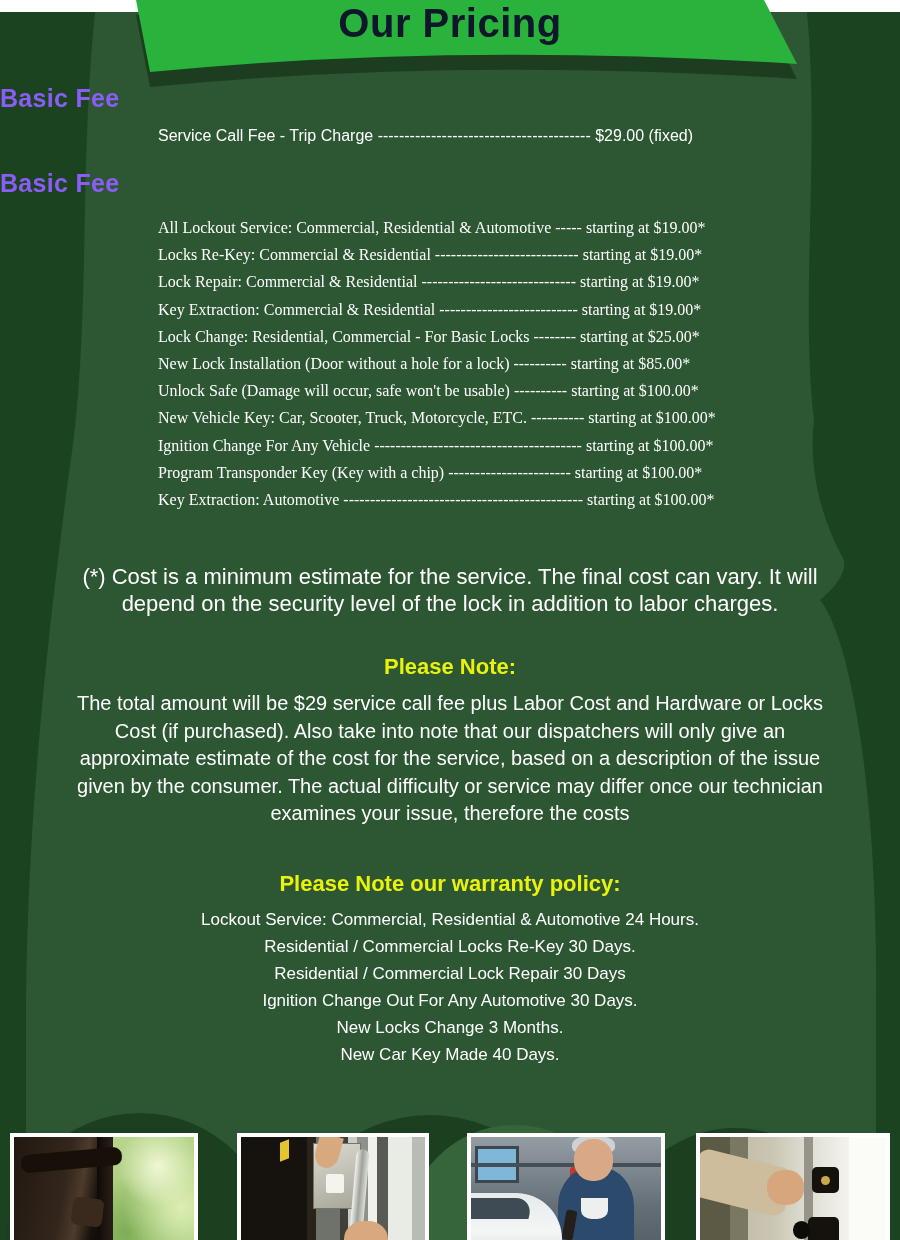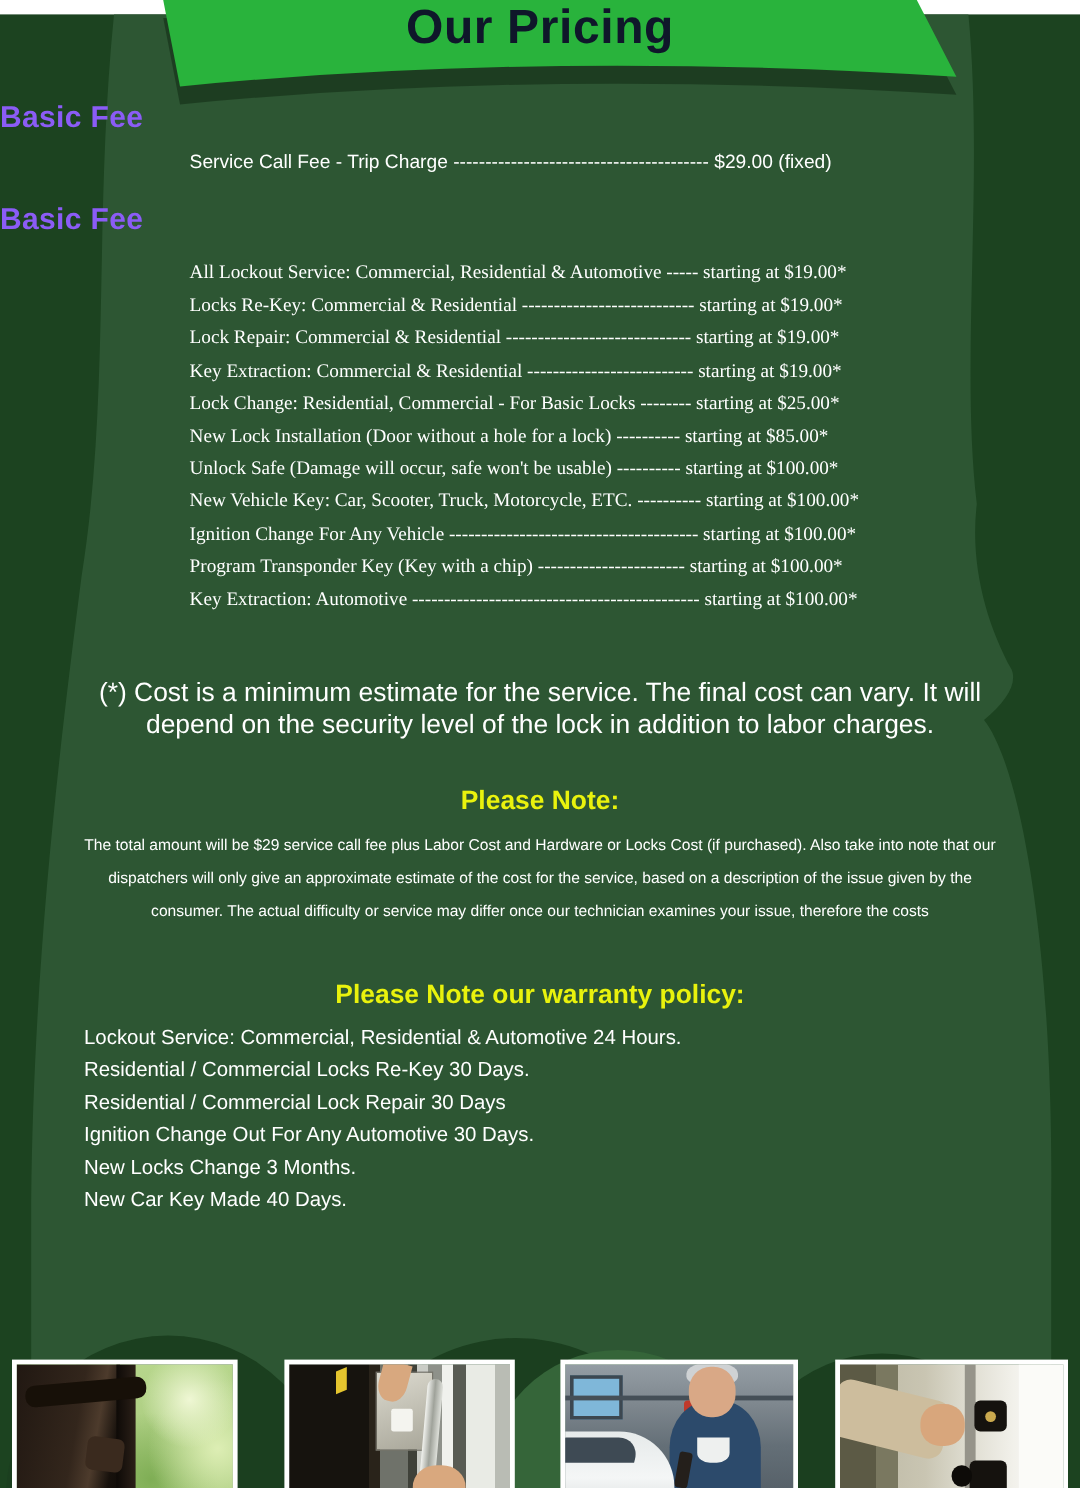--- a/index.html
+++ b/index.html
@@ -35,23 +35,23 @@
   .single-row{margin:12px 0 0 158px;width:620px;font-size:16px;line-height:21px;}
   .rows{margin:16px 0 0 158px;width:620px;font-family:Liberation Serif, serif;}
   .rows p{margin:0;font-size:16px;line-height:27.2px;white-space:nowrap;}
   .notes{margin:50px auto 0;width:750px;text-align:center;}
   .note{margin:0;font-size:22px;line-height:27px;}
   .note + .note{margin-top:26px;}
   .yellow-heading{
     margin:36px 0 0;text-align:center;color:#e9f20d;
     font-size:22px;font-weight:700;line-height:28px;
   }
-  .para{margin:9px auto 4px;width:768px;text-align:center;font-size:13px;line-height:27.5px;}
+  .para{margin:9px auto 4px;width:768px;text-align:center;font-size:20px;line-height:27.5px;}
   .warranty{margin:42px 0 0;}
-  .warranty-list{margin:8px auto 0;width:760px;}
+  .warranty-list{margin:8px auto 0;width:760px;text-align:center;}
   .warranty-list p{margin:0;font-size:17px;line-height:27px;}
 
   
   .photo{position:absolute;top:1133px;height:125px;box-sizing:border-box;
          border:4px solid #ffffff;overflow:hidden;}
   .photo>div{position:absolute;}
   .photo1{left:10px;width:188px;
     background:
       radial-gradient(circle at 80% 25%, #eff7d4 0%, rgba(239,247,212,0) 24%),
       radial-gradient(circle at 93% 60%, #ddeeb4 0%, rgba(221,238,180,0) 32%),

